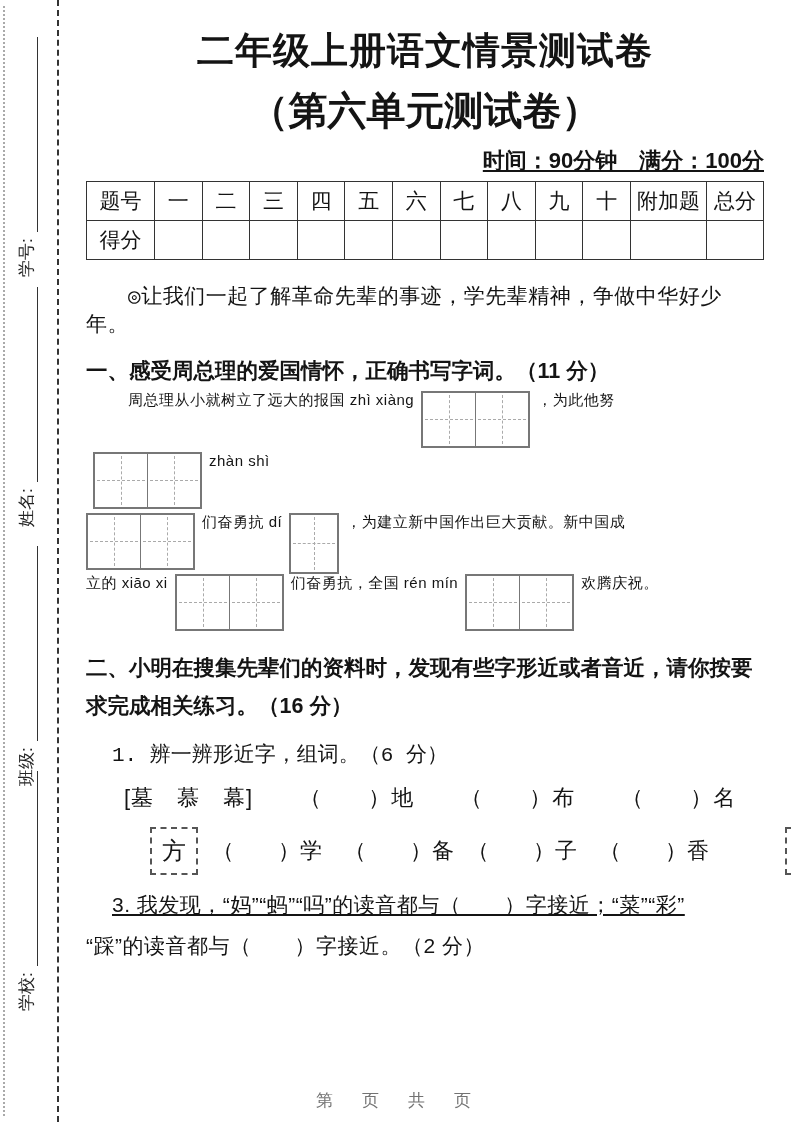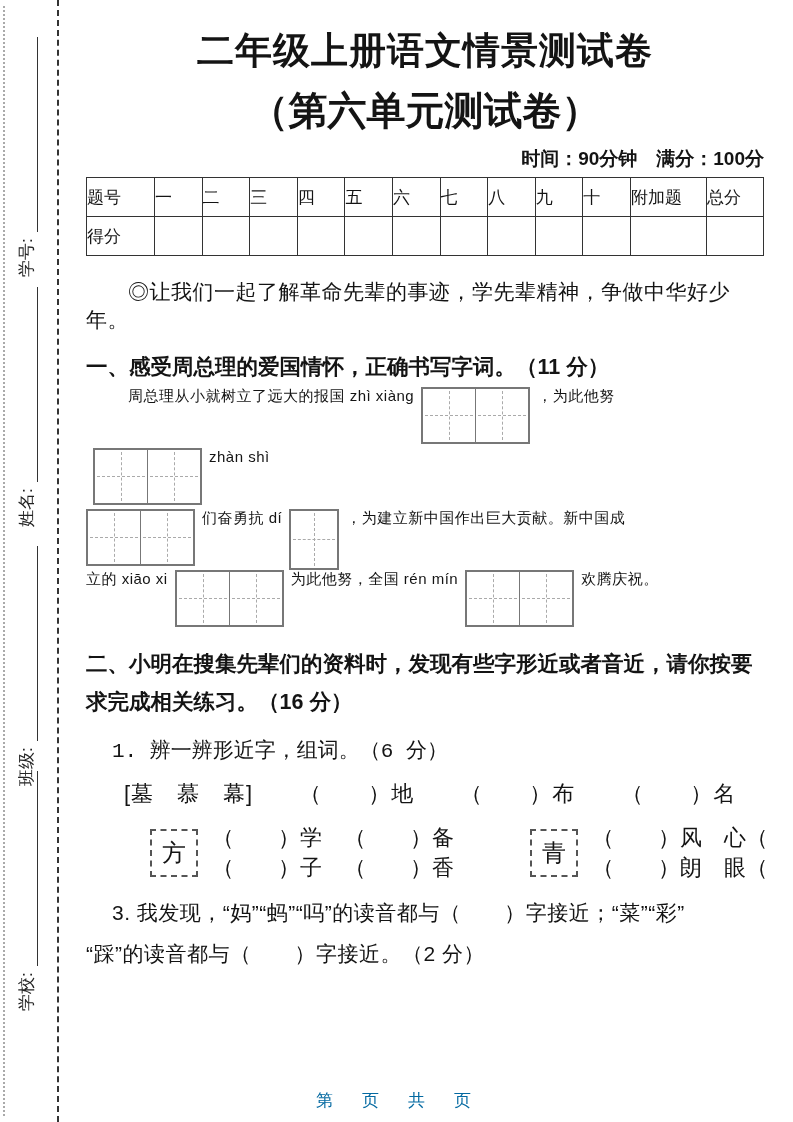--- a/index.html
+++ b/index.html
@@ -18,26 +18,26 @@
     transform:rotate(-90deg);
     display:flex; align-items:flex-end; gap:6px;
     font-size:17px; color:#222; white-space:nowrap;
   }
   .side-line { flex:1; border-bottom:1.5px solid #333; height:1.1em; }
 
   .content { position:absolute; left:86px; top:0; width:678px; }
 
   .title { margin:26px 0 0; font-size:37px; font-weight:bold; text-align:center; letter-spacing:1px; white-space:nowrap; }
   .subtitle { margin:8px 0 0; font-size:39px; font-weight:bold; text-align:center; }
-  .meta { margin-top:8px; text-align:right; font-size:19px; font-weight:bold; }
+  .meta { margin-top:8px; text-align:right; font-size:22px; font-weight:bold;text-decoration:underline; }
 
   table.score { border-collapse:collapse; table-layout:fixed; width:100%; margin-top:5px; }
-  table.score td { border:1.5px solid #333; height:38px; font-size:17px; padding:0; }
-
-  .intro { margin:22px 0 0; font-size:21px; text-indent:2em; letter-spacing:0.5px; }
+  table.score td { border:1.5px solid #333; height:38px; text-align:center; font-size:21px; padding:0; }
+
+  .intro { margin:22px 0 0; font-size:21px; text-indent:2em; letter-spacing:0.5px;font-family:Liberation Mono, monospace; }
   .sec-h { margin-top:14px; font-size:21.5px; font-weight:bold; line-height:1.8; }
 
   .pline { display:flex; align-items:flex-start; white-space:nowrap; font-size:15px; min-height:61px; letter-spacing:0.5px; }
   .pline.first { padding-left:42px; }
 
   
   .tzgrid { display:inline-flex; border:2px solid #777; margin:0 7px; flex:none; }
   .tz-cell { width:52px; height:53px; position:relative; border-right:1.5px solid #777; }
   .tz-cell:last-child { border-right:none; }
   .tz-cell::before { content:""; position:absolute; left:50%; top:2px; bottom:2px; border-left:1.5px dashed #aaa; }
@@ -45,27 +45,27 @@
   .tzgrid.single .tz-cell { width:46px; height:57px; }
 
   .qnum { margin:14px 0 0 26px; font-size:21px;font-family:Liberation Mono, monospace; }
   .q1-row { margin:15px 0 0 38px; font-size:22px; letter-spacing:1px; }
 
   .q2-wrap { display:flex; align-items:center; margin:14px 0 0 64px; gap:14px; }
   .radical-box {
     width:44px; height:44px; border:2.5px dashed #555; flex:none;
     display:flex; align-items:center; justify-content:center; font-size:24px;
   }
-  .pairs { display:flex; flex-direction:column; font-size:22px; white-space:nowrap; }
+  .pairs { display:flex; flex-direction:row; gap:13px; font-size:22px; white-space:nowrap; }
   .q2-gap { width:48px; flex:none; }
 
   .q3-line { margin-top:13px; font-size:21px; letter-spacing:0.5px; }
-  .q3-line.first { margin-left:26px; margin-top:16px; }
-
-  .footer { position:absolute; bottom:10px; left:0; width:100%; text-align:center; font-size:17px; letter-spacing:6px; color:#0369a1; }
+  .q3-line.first { margin-left:26px; margin-top:16px;text-decoration:underline; }
+
+  .footer { position:absolute; bottom:10px; left:0; width:100%; text-align:center; font-size:17px; letter-spacing:6px; color:#737373; }
 </style>
 </head>
 <body>
 
 <div class="page">
   <div class="edge-dots"></div>
   <div class="binding"></div>
 
   <div class="side-field" style="top:145px">
     <span>学号:</span>
@@ -168,21 +168,21 @@
           <span class="tz-cell"></span>
         </span>
       <span>，为建立新中国作出巨大贡献。新中国成</span>
     </div>
     <div class="pline">
       <span>立的 xiāo xi</span>
       <span class="tzgrid">
           <span class="tz-cell"></span>
           <span class="tz-cell"></span>
         </span>
-      <span>为此他努，全国 rén mín</span>
+      <span>们奋勇抗，全国 rén mín</span>
       <span class="tzgrid">
           <span class="tz-cell"></span>
           <span class="tz-cell"></span>
         </span>
       <span>欢腾庆祝。</span>
     </div>
 
     <div class="sec-h">二、小明在搜集先辈们的资料时，发现有些字形近或者音近，请你按要求完成相关练习。（16 分）</div>
 
     <div class="qnum">1. 辨一辨形近字，组词。（6 分）</div>

